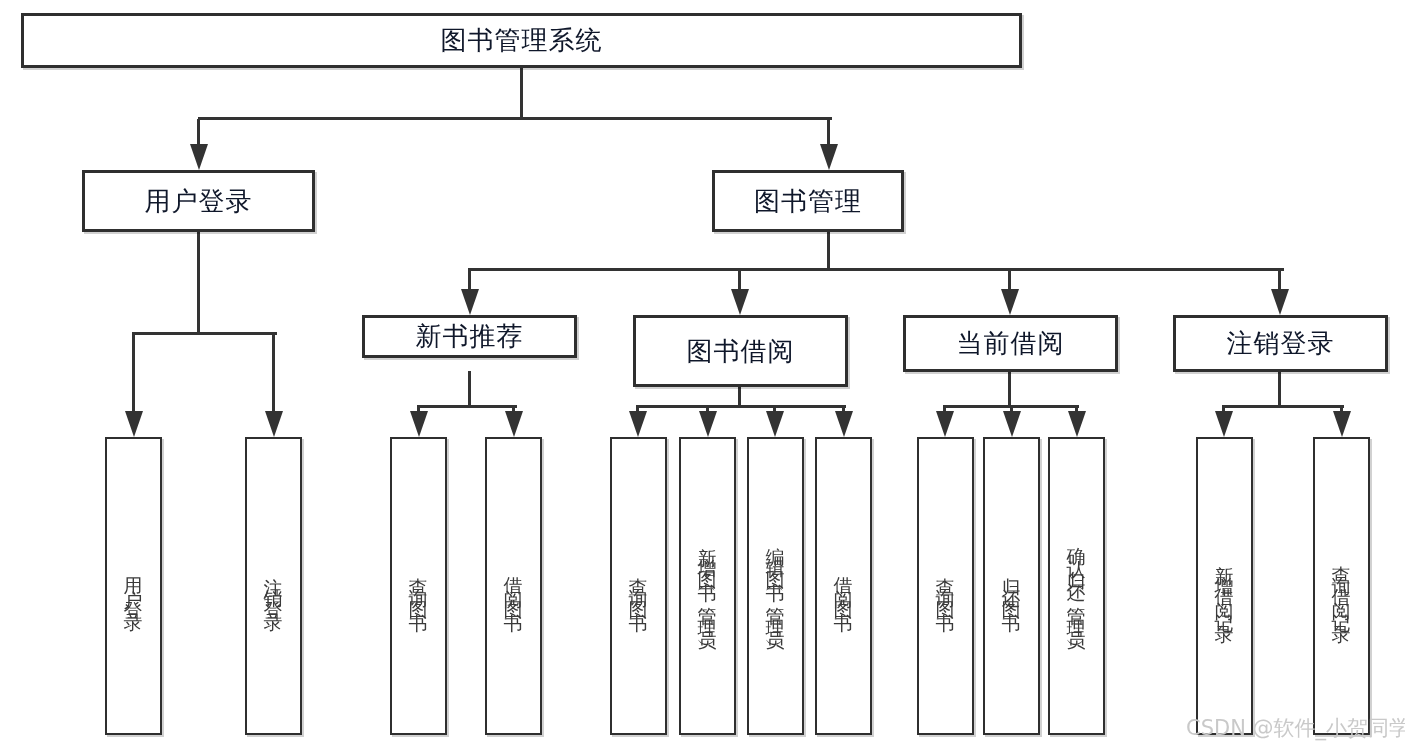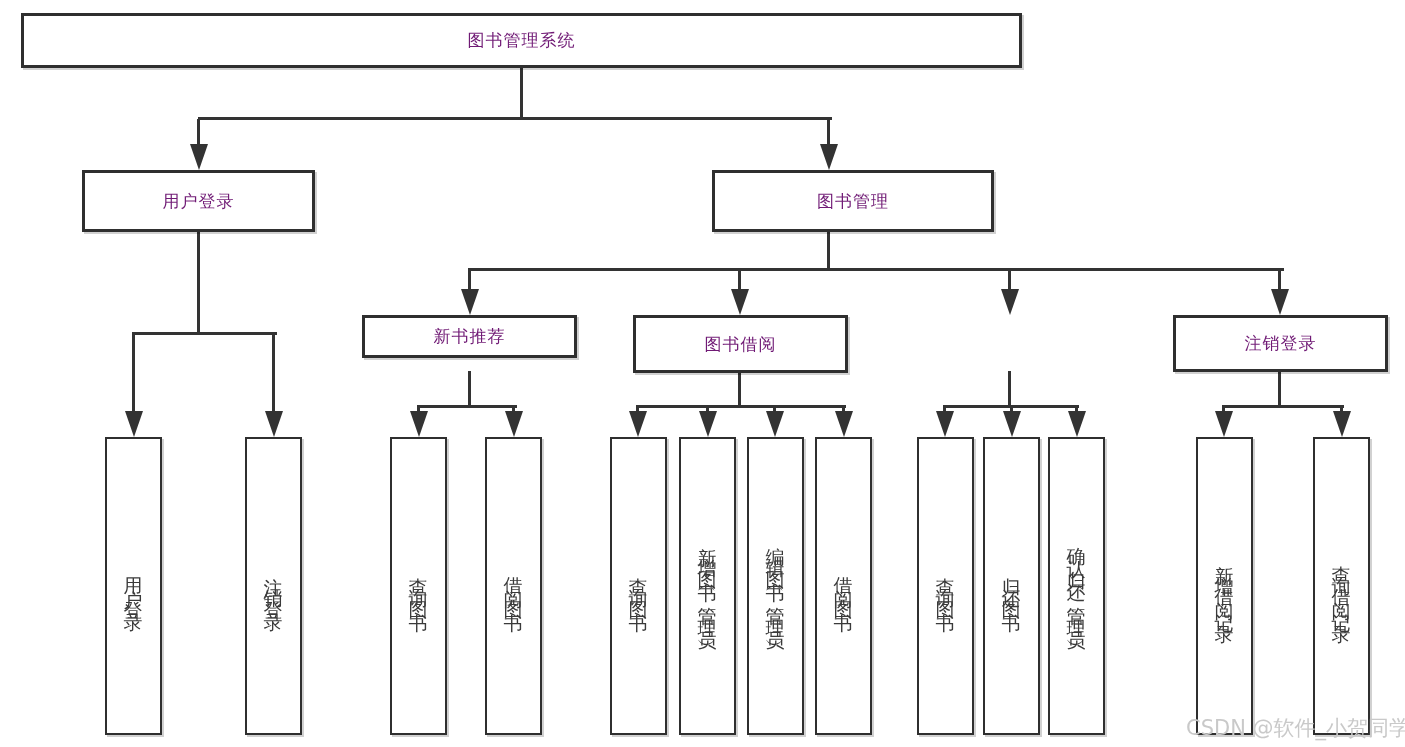--- a/index.html
+++ b/index.html
@@ -17,22 +17,22 @@
     border: 3px solid #2f2f2f;
     box-sizing: border-box;
     display: flex;
     align-items: center;
     justify-content: center;
     box-shadow: 2px 2px 0 rgba(0,0,0,0.18);
     z-index: 2;
   }
   .leaf { border-width: 2px; }
   .hlabel {
-    font-size: 17px;
-    color: #701a75;
+    font-size: 26px;
+    color: #0f172a;
     letter-spacing: 1px;
     white-space: nowrap;
     text-align: center;
   }
   .vlabel {
     writing-mode: vertical-rl;
     text-orientation: mixed;
     font-size: 19px;
     color: #3a3a3a;
     letter-spacing: 12px;
@@ -77,21 +77,21 @@
   <div class="vline" style="left:520px;top:68px;height:51px;"></div>
   <div class="hline" style="left:198px;top:117px;width:634px;"></div>
   <div class="vline" style="left:197px;top:119px;height:27px;"></div>
   <div class="arrowhead" style="left:190px;top:144px;"></div>
   <div class="vline" style="left:827px;top:119px;height:27px;"></div>
   <div class="arrowhead" style="left:820px;top:144px;"></div>
 
   <div class="node" style="left:82px;top:170px;width:233px;height:62px;">
     <span class="hlabel">用户登录</span>
   </div>
-  <div class="node" style="left:712px;top:170px;width:282px;height:62px;font-family:Liberation Serif, serif;">
+  <div class="node" style="left:712px;top:170px;width:192px;height:62px;font-family:Liberation Serif, serif;">
     <span class="hlabel">图书管理</span>
   </div>
 
   <div class="vline" style="left:197px;top:231px;height:104px;"></div>
   <div class="hline" style="left:132px;top:332px;width:145px;"></div>
   <div class="vline" style="left:132px;top:334px;height:79px;"></div>
   <div class="arrowhead" style="left:125px;top:411px;"></div>
   <div class="vline" style="left:272px;top:334px;height:79px;"></div>
   <div class="arrowhead" style="left:265px;top:411px;"></div>
 
@@ -102,22 +102,25 @@
   <div class="vline" style="left:738px;top:270px;height:21px;"></div>
   <div class="arrowhead" style="left:731px;top:289px;"></div>
   <div class="vline" style="left:1008px;top:270px;height:21px;"></div>
   <div class="arrowhead" style="left:1001px;top:289px;"></div>
   <div class="vline" style="left:1278px;top:270px;height:21px;"></div>
   <div class="arrowhead" style="left:1271px;top:289px;"></div>
 
   <div class="node" style="left:362px;top:315px;width:215px;height:43px;">
     <span class="hlabel">新书推荐</span>
   </div>
-  <div class="node" style="left:633px;top:315px;width:215px;height:58px;">
+  <div class="node" style="left:633px;top:315px;width:215px;height:72px;">
     <span class="hlabel">图书借阅</span>
+  </div>
+  <div class="node" style="left:903px;top:315px;width:215px;height:57px;">
+    <span class="hlabel">当前借阅</span>
   </div>
   <div class="node" style="left:1173px;top:315px;width:215px;height:57px;">
     <span class="hlabel">注销登录</span>
   </div>
 
   <div class="vline" style="left:468px;top:371px;height:36px;"></div>
   <div class="hline" style="left:417px;top:405px;width:100px;"></div>
   <div class="vline" style="left:417px;top:407px;height:6px;"></div>
   <div class="arrowhead" style="left:410px;top:411px;"></div>
   <div class="vline" style="left:512px;top:407px;height:6px;"></div>

